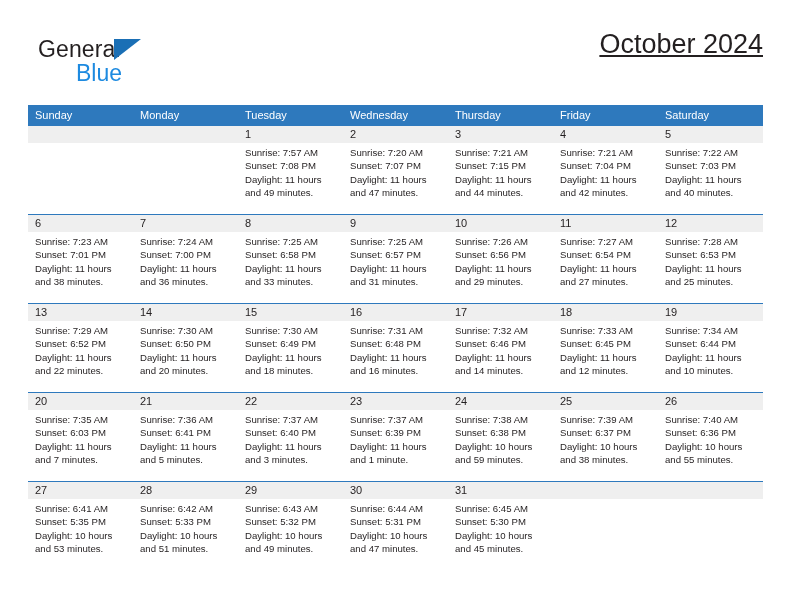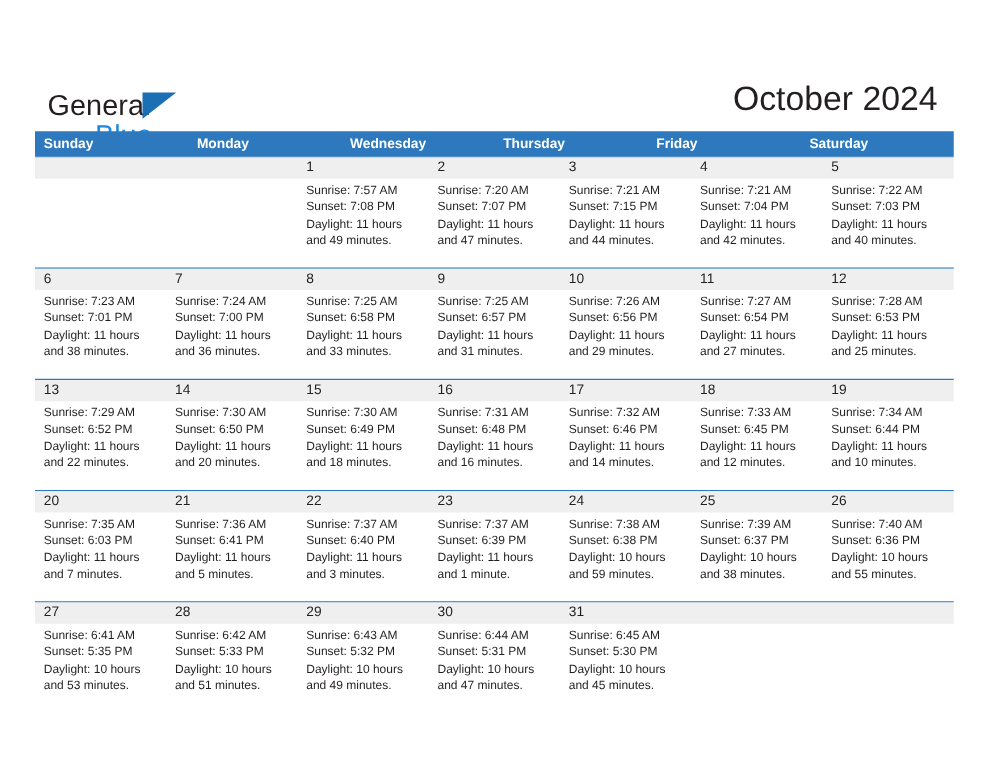--- a/index.html
+++ b/index.html
@@ -20,23 +20,22 @@
     width: 792px;
     height: 612px;
     box-sizing: border-box;
   }
 
   
   .top-bar {
     position: absolute;
     left: 28px;
     top: 28px;
-    right: 42px;
+    right: 29px;
     height: 68px;
-    margin-top: 35px;
   }
 
   .brand {
     position: absolute;
     left: 10px;
     top: 8px;
     width: 200px;
     height: 56px;
   }
   .brand-general {
@@ -64,20 +63,21 @@
     font-size: 23px;
     color: #1d8ae0;
     line-height: 26px;
   }
 
   .title-block {
     position: absolute;
     right: 0;
     top: 0;
     text-align: right;
+    text-decoration: underline;
   }
   .cal-title {
     font-size: 27px;
     color: #231f20;
     line-height: 33px;
     white-space: nowrap;
   }
   .cal-subtitle {
     font-size: 13px;
     color: #231f20;
@@ -102,21 +102,20 @@
   }
   .weekday {
     flex: 1 1 0;
     font-size: 11px;
     color: #ffffff;
     line-height: 20px;
     padding-left: 7px;
     box-sizing: border-box;
     white-space: nowrap;
     overflow: hidden;
-    font-weight: bold;
   }
 
   .week-row {
     position: relative;
     width: 100%;
     border-top: 1.5px solid #2e79bd;
   }
   .week-row:first-of-type {
     border-top: none;
   }
@@ -179,20 +178,21 @@
       <div class="cal-title">October 2024</div>
     </div>
 
   </div>
 
   <div class="calendar">
 
     <div class="weekday-row">
       <div class="weekday">Sunday</div>
       <div class="weekday">Monday</div>
+      <div class="weekday">Tuesday</div>
       <div class="weekday">Wednesday</div>
       <div class="weekday">Thursday</div>
       <div class="weekday">Friday</div>
       <div class="weekday">Saturday</div>
     </div>
 
     <div class="week-row">
       <div class="date-band"></div>
       <div class="week-cells">
         <div class="day-cell empty">

